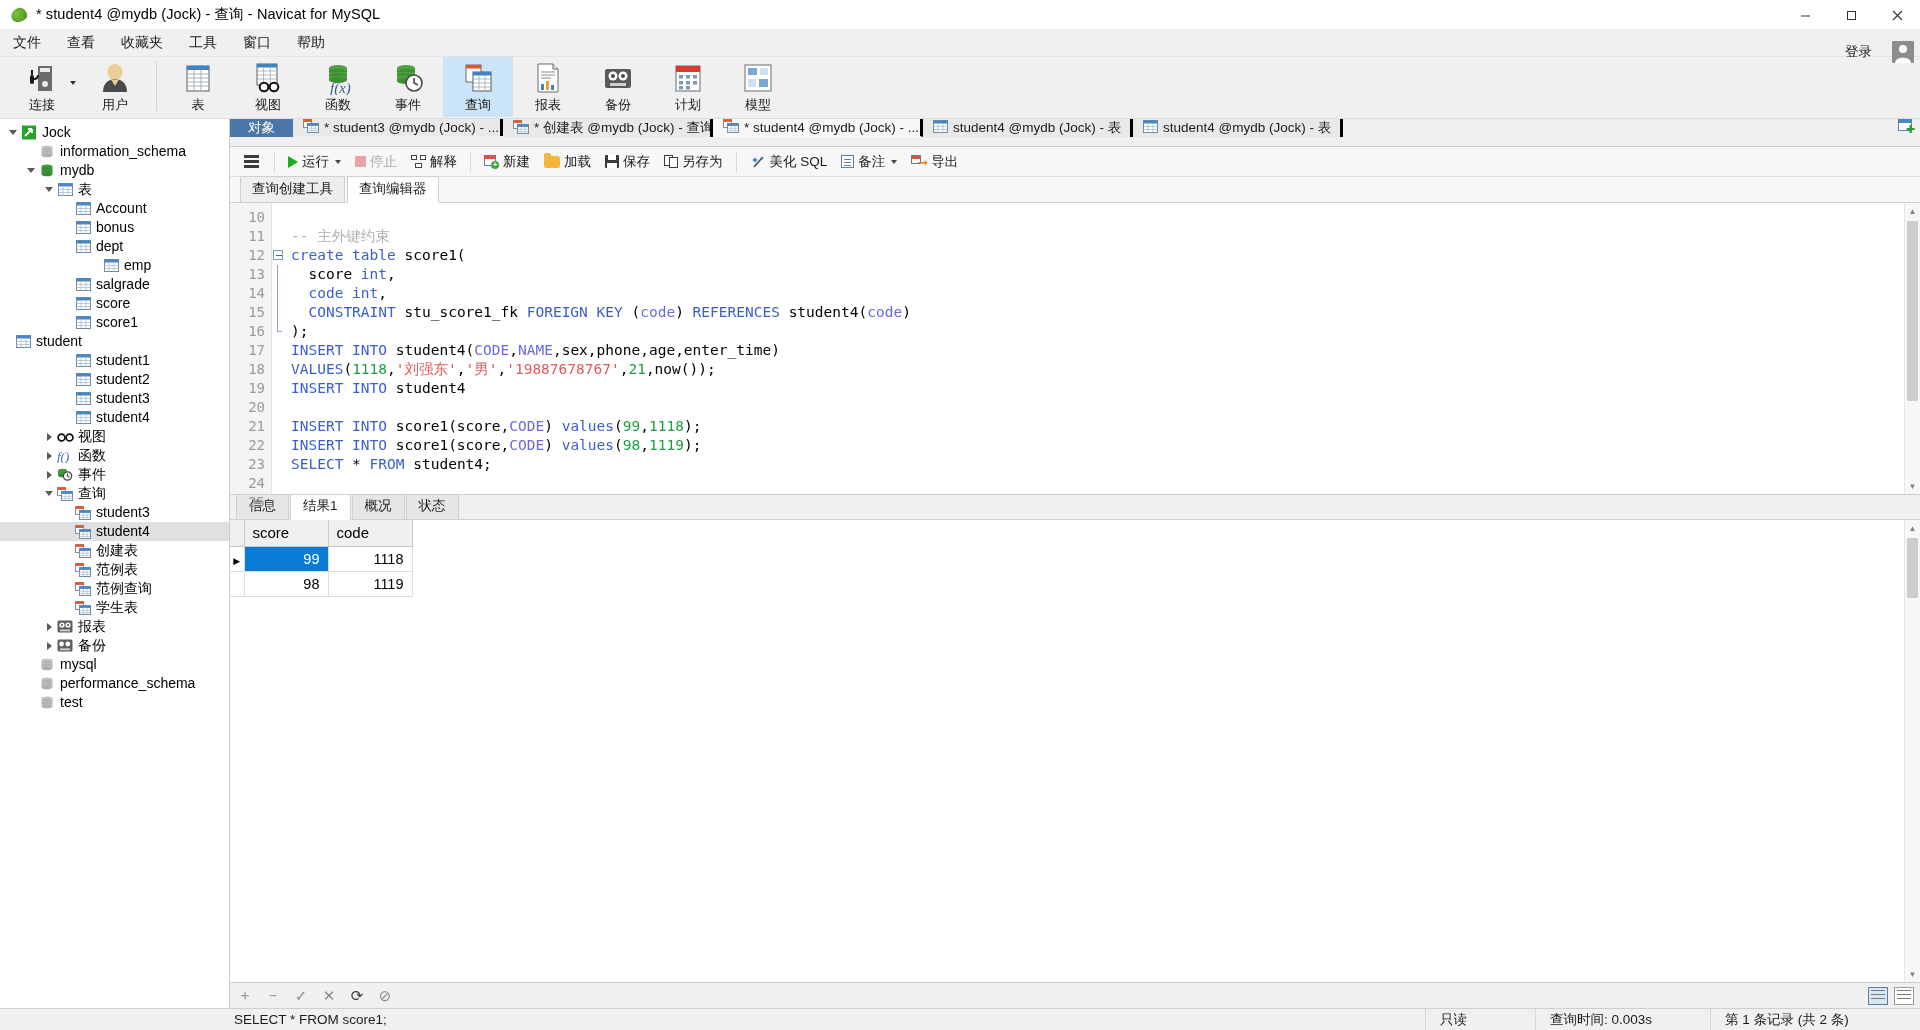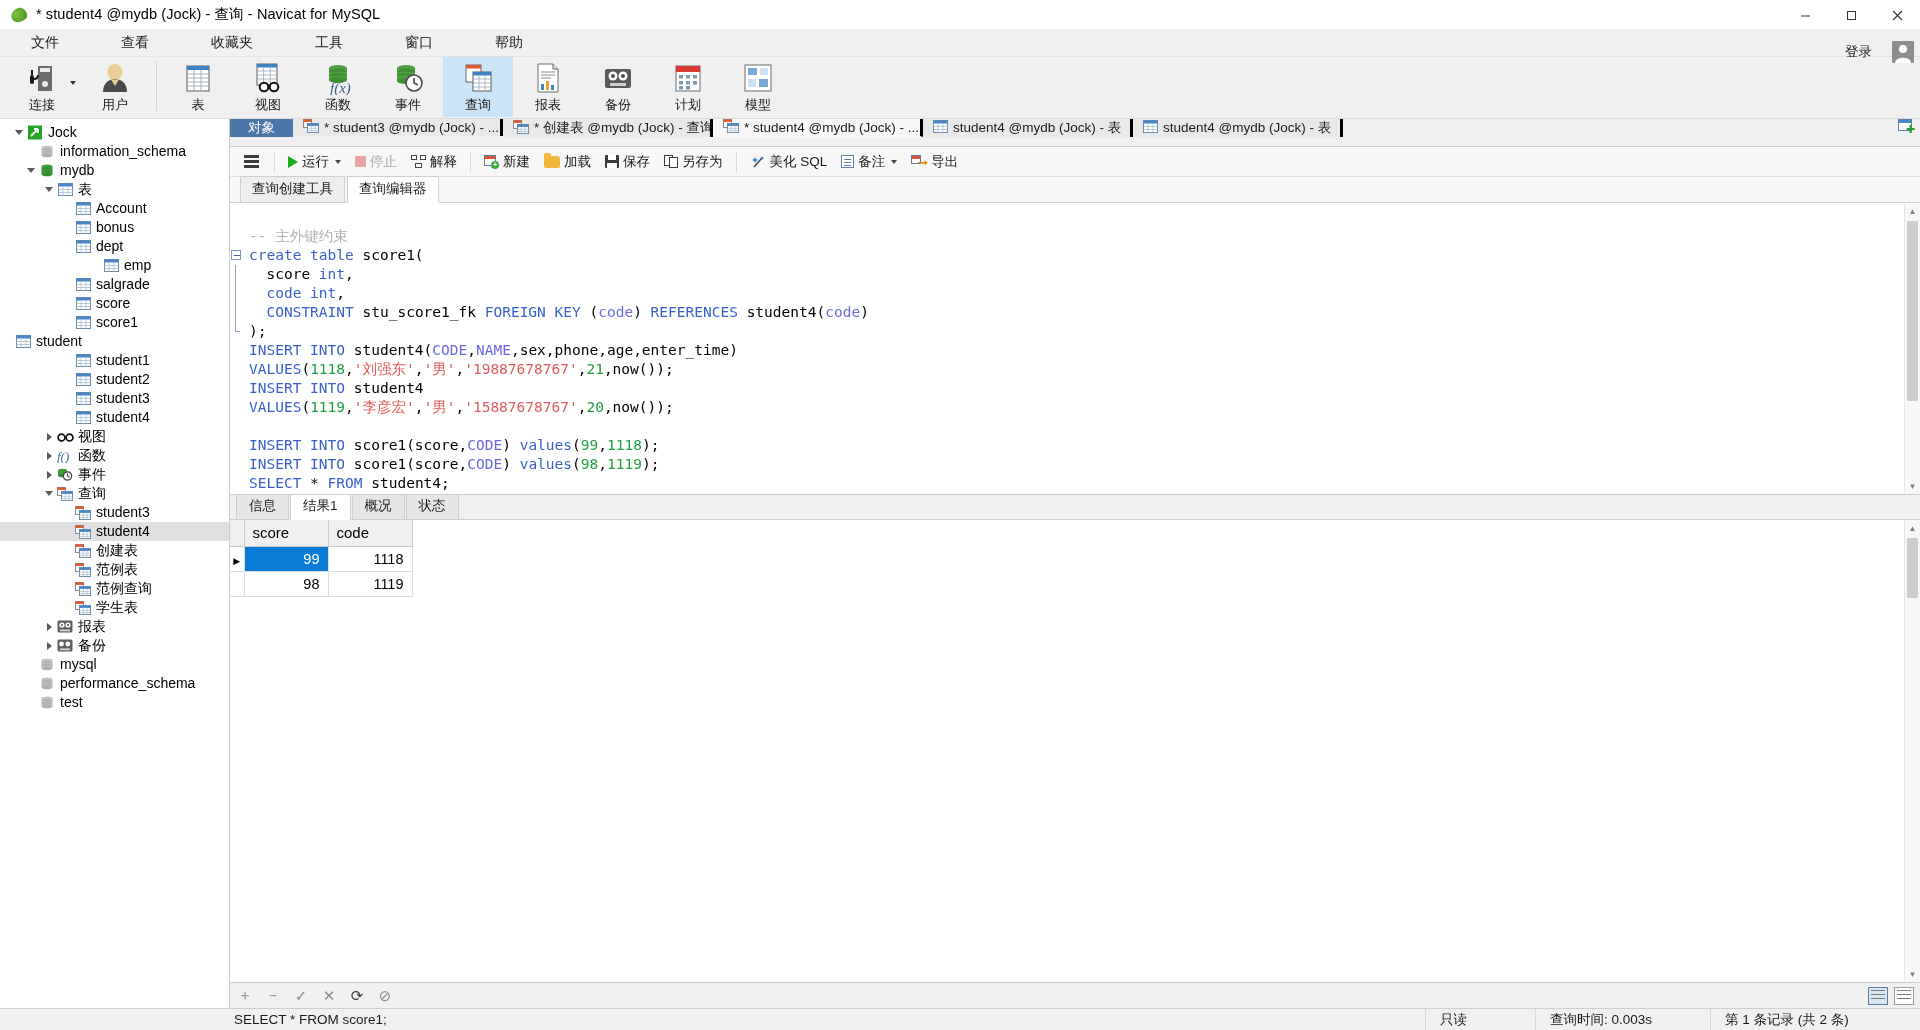--- a/index.html
+++ b/index.html
@@ -40,21 +40,21 @@
   }
   .win-btn svg { display: block; }
 
   
   .menubar {
     height: 27px; display: flex; align-items: center;
     background: #f0f0f0; border-bottom: 1px solid #e3e3e3;
     position: relative;
   }
   .menu-item {
-    padding: 4px 31px; font-size: 14px; color: #1a1a1a; white-space: nowrap;
+    padding: 4px 13px; font-size: 14px; color: #1a1a1a; white-space: nowrap;
   }
   .menu-right {
     position: absolute; right: 6px; top: 0; height: 27px;
     display: flex; align-items: center; gap: 20px; margin-top: 8px;
   }
   .login-text { font-size: 13.5px; color: #1a1a1a; }
   .avatar-box {
     width: 22px; height: 22px; background: #8a8a8a; border-radius: 2px;
     display: flex; align-items: flex-end; justify-content: center; overflow: hidden;
   }
@@ -526,21 +526,21 @@
         </svg>
       </div>
       <div class="rb-lbl">模型</div>
     </div>
   </div>
 </div>
 
 <div class="body-wrap">
 
   <div class="sidebar" id="tree">
-      <div class="tree-row" style="padding-left: 12px;">
+      <div class="tree-row" style="padding-left: 6px;">
         <span class="tw">
           <span class="chev down"></span>
         </span>
         <span class="ti">
           <svg width="16" height="15" viewBox="0 0 16 15">
             <rect x="1" y="0.5" width="14" height="14" fill="#27a327"></rect>
             <path d="M4 11 L11 4 M11 4 L7 4 M11 4 L11 8" stroke="#fff" stroke-width="1.8" fill="none"></path>
           </svg>
         </span>
         <span class="tlbl">Jock</span>
@@ -1208,20 +1208,38 @@
         <span>导出</span>
       </div>
     </div>
 
     <div class="innertabs">
       <div class="itab">查询创建工具</div>
       <div class="itab active">查询编辑器</div>
     </div>
 
     <div class="editor-wrap">
+      <div class="gutter" id="gutter">
+          <div class="gline">10</div>
+          <div class="gline">11</div>
+          <div class="gline">12</div>
+          <div class="gline">13</div>
+          <div class="gline">14</div>
+          <div class="gline">15</div>
+          <div class="gline">16</div>
+          <div class="gline">17</div>
+          <div class="gline">18</div>
+          <div class="gline">19</div>
+          <div class="gline">20</div>
+          <div class="gline">21</div>
+          <div class="gline">22</div>
+          <div class="gline">23</div>
+          <div class="gline">24</div>
+          <div class="gline">25</div>
+        </div>
       <div class="foldcol" id="foldcol">
           <div class="fold-line"></div>
           <div class="fold-line"></div>
           <div class="fold-line">
             <span class="fold-box"></span>
           </div>
           <div class="fold-line">
             <span class="fold-v"></span>
           </div>
           <div class="fold-line">
@@ -1247,21 +1265,20 @@
           <div class="cline"></div>
           <div class="cline"><span class="cmt">-- 主外键约束</span></div>
           <div class="cline"><span class="kw">create table</span><span class="id"> score1(</span></div>
           <div class="cline"><span class="id">  score </span><span class="kw">int</span><span class="id">,</span></div>
           <div class="cline"><span class="kw">  code int</span><span class="id">,</span></div>
           <div class="cline"><span class="kw">  CONSTRAINT </span><span class="id">stu_score1_fk </span><span class="kw">FOREIGN KEY </span><span class="id">(</span><span class="col">code</span><span class="id">) </span><span class="kw">REFERENCES </span><span class="id">student4(</span><span class="col">code</span><span class="id">)</span></div>
           <div class="cline"><span class="id">);</span></div>
           <div class="cline"><span class="kw">INSERT INTO </span><span class="id">student4(</span><span class="col">CODE</span><span class="id">,</span><span class="col">NAME</span><span class="id">,sex,phone,age,enter_time)</span></div>
           <div class="cline"><span class="kw">VALUES</span><span class="id">(</span><span class="num">1118</span><span class="id">,</span><span class="str">'刘强东'</span><span class="id">,</span><span class="str">'男'</span><span class="id">,</span><span class="str">'19887678767'</span><span class="id">,</span><span class="num">21</span><span class="id">,now());</span></div>
           <div class="cline"><span class="kw">INSERT INTO </span><span class="id">student4</span></div>
-          <div class="cline"><span class="kw">VALUES</span><span class="id">(</span><span class="num">1119</span><span class="id">,</span><span class="str">'李彦宏'</span><span class="id">,</span><span class="str">'男'</span><span class="id">,</span><span class="str">'15887678767'</span><span class="id">,</span><span class="num">20</span><span class="id">,now());</span></div>
           <div class="cline"></div>
           <div class="cline"><span class="kw">INSERT INTO </span><span class="id">score1(score,</span><span class="col">CODE</span><span class="id">) </span><span class="kw">values</span><span class="id">(</span><span class="num">99</span><span class="id">,</span><span class="num">1118</span><span class="id">);</span></div>
           <div class="cline"><span class="kw">INSERT INTO </span><span class="id">score1(score,</span><span class="col">CODE</span><span class="id">) </span><span class="kw">values</span><span class="id">(</span><span class="num">98</span><span class="id">,</span><span class="num">1119</span><span class="id">);</span></div>
           <div class="cline"><span class="kw">SELECT </span><span class="id">* </span><span class="kw">FROM </span><span class="id">student4;</span></div>
           <div class="cline"></div>
         </div>
       <div class="editor-scroll">
         <div class="sc-arrow">▲</div>
         <div class="sc-thumb"></div>
         <div class="sc-arrow" style="position:absolute;bottom:0;left:0;right:0;">▼</div>

